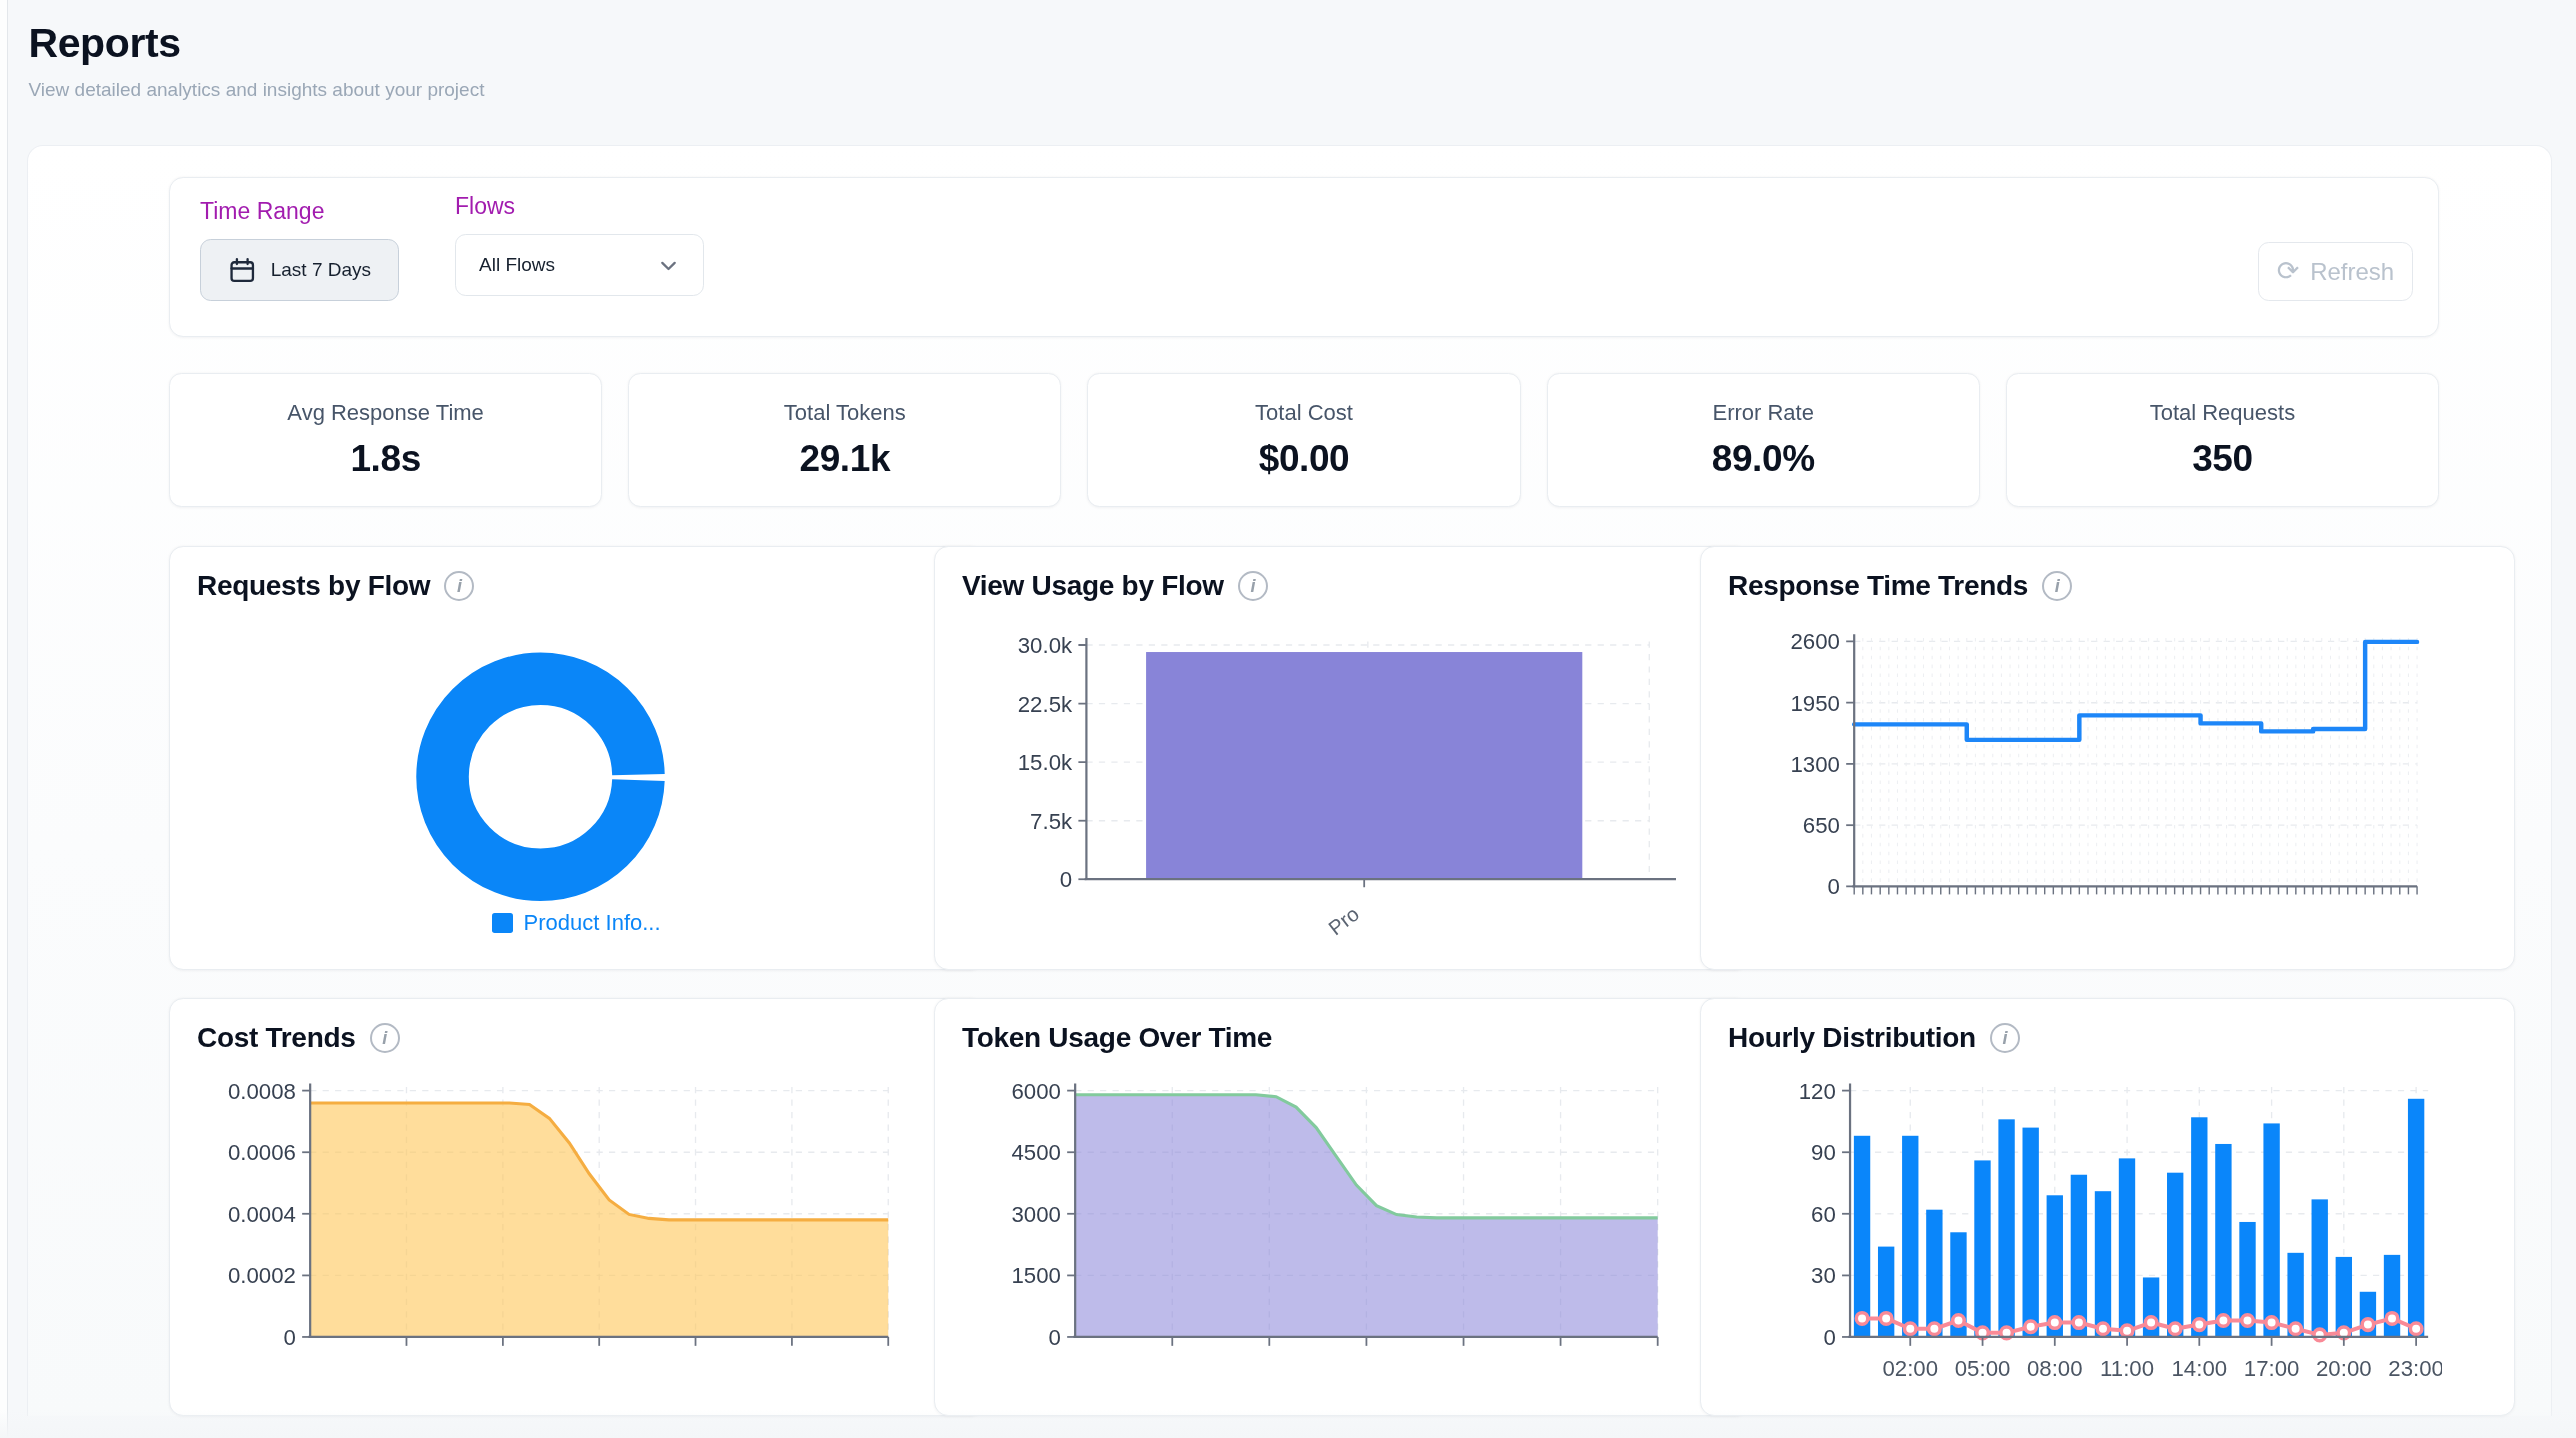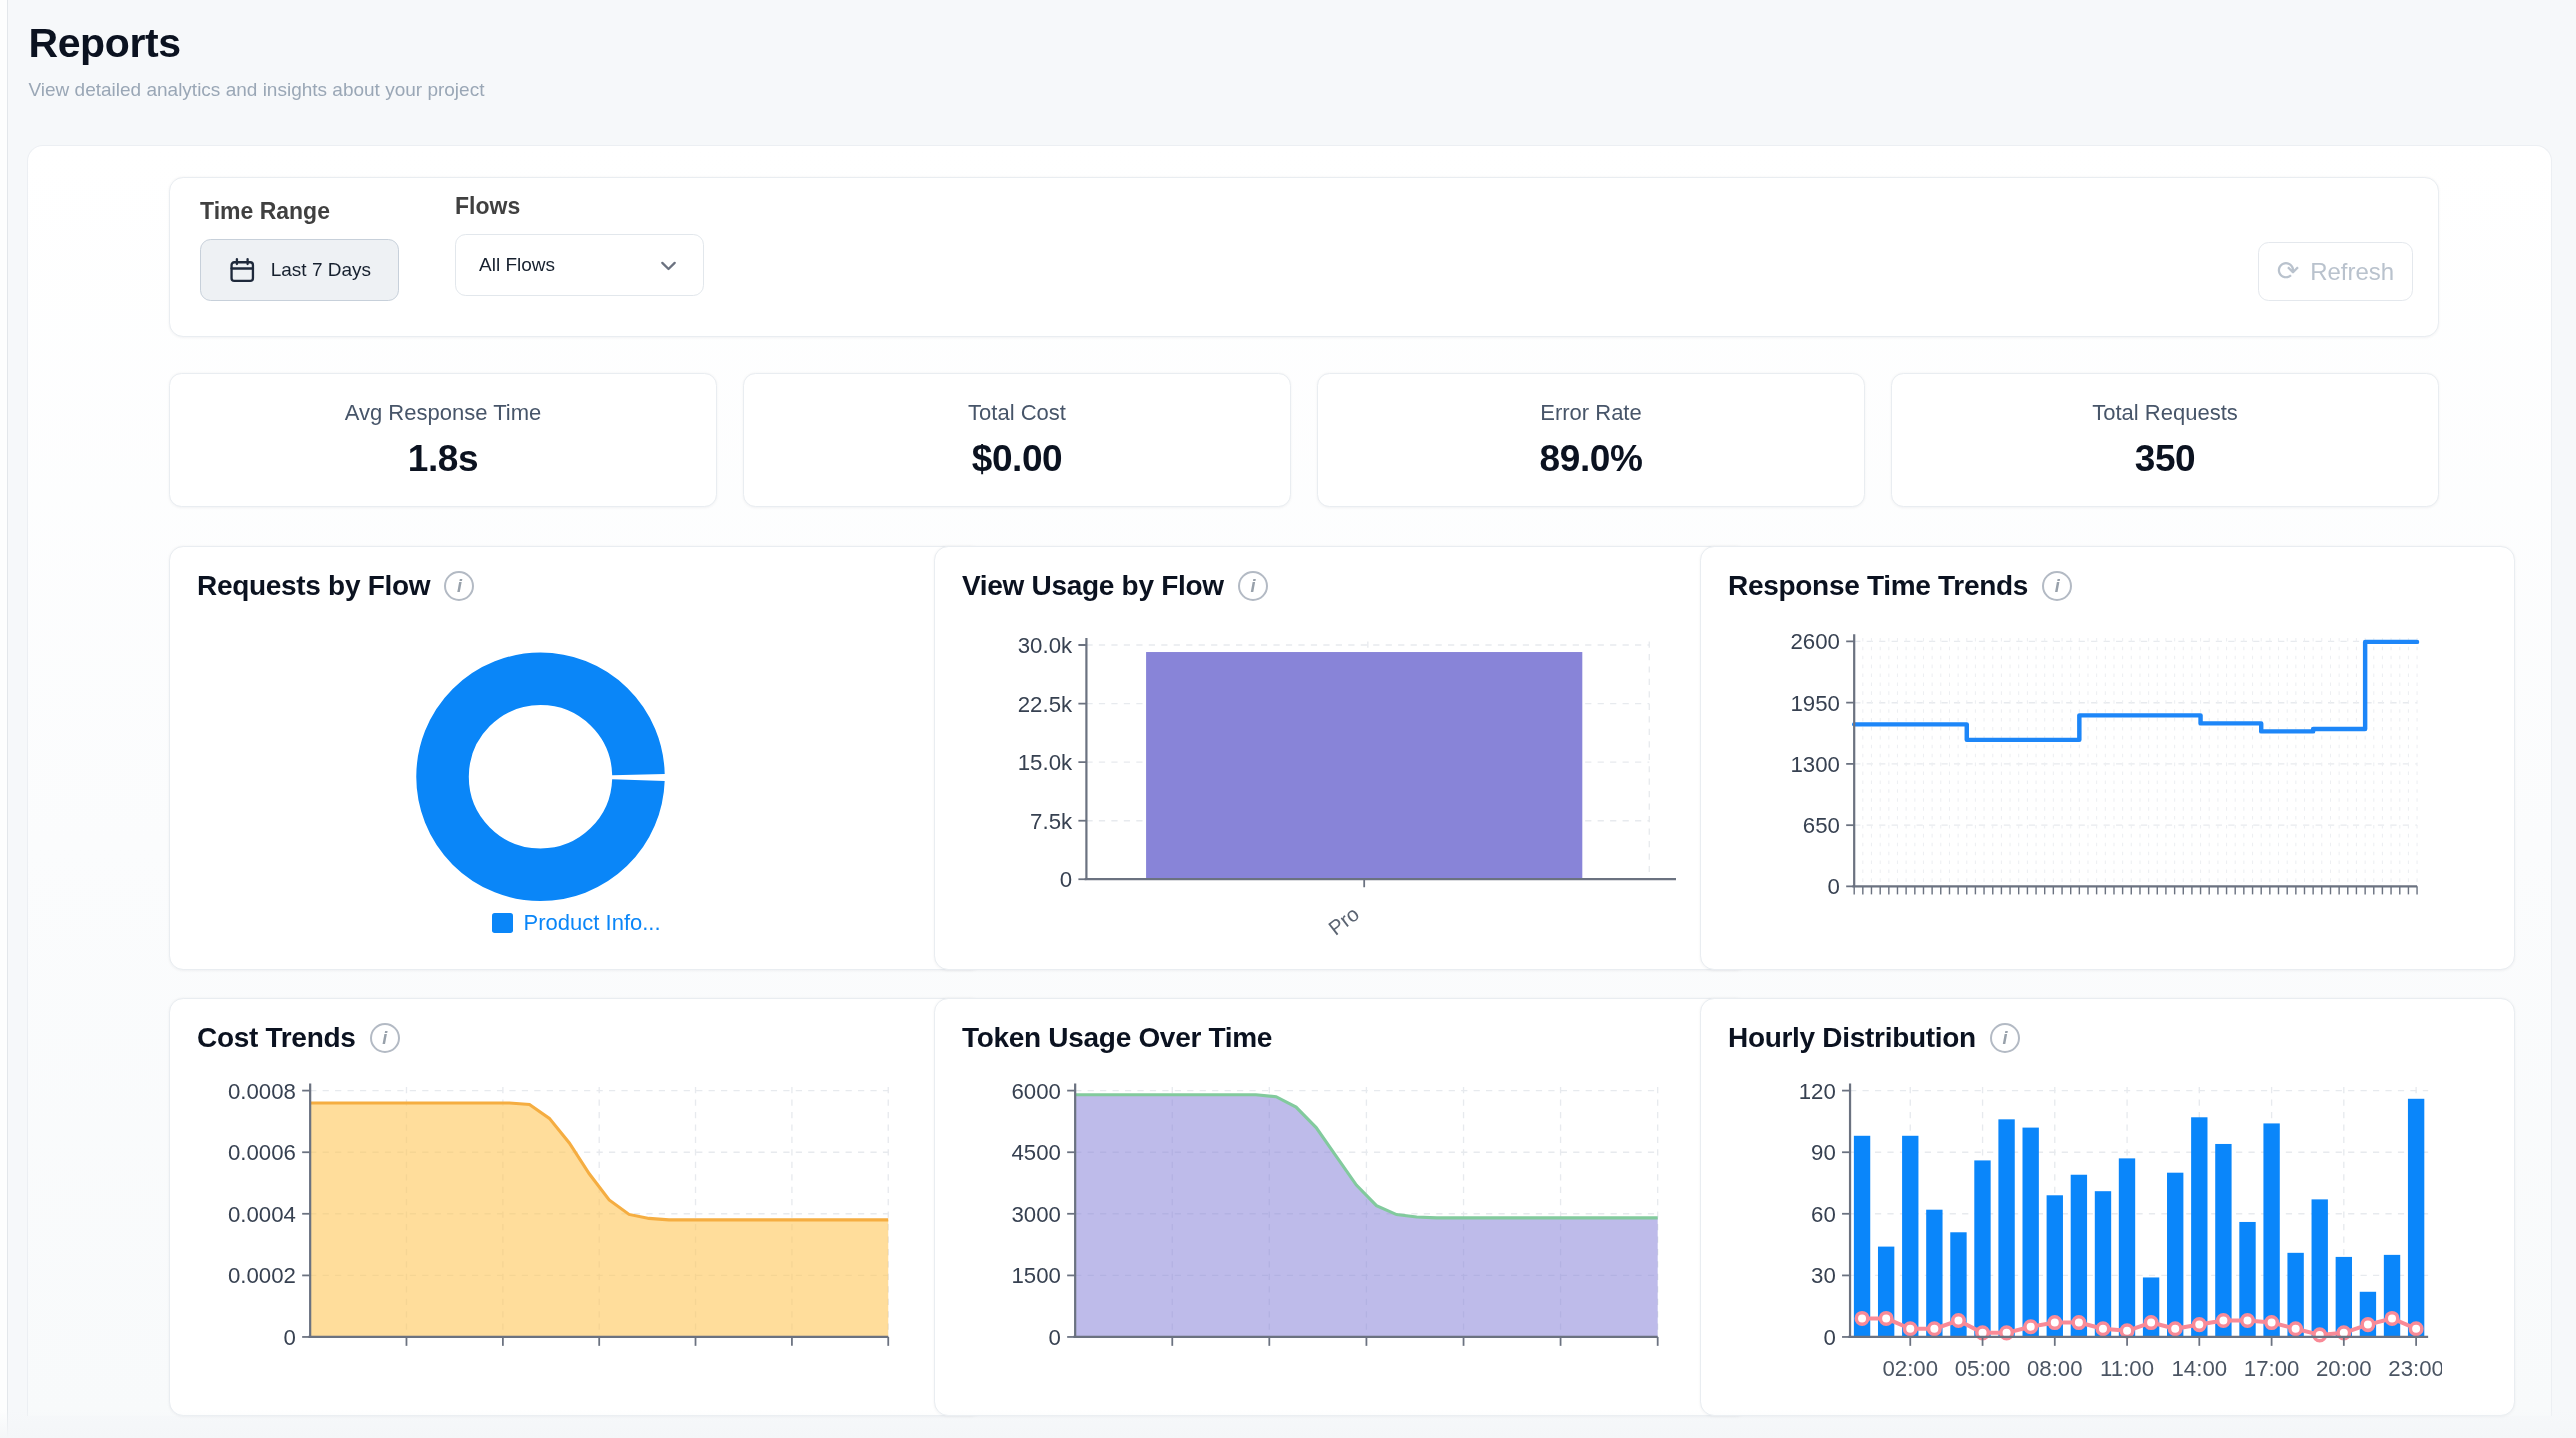--- a/index.html
+++ b/index.html
@@ -20,21 +20,21 @@
   }
   .bottom-fade{position:absolute;left:0;right:0;bottom:0;height:28.5px;z-index:6;
     background:linear-gradient(180deg,rgba(246,248,250,0),#f4f6f8);}
   .card{
     background:#ffffff;border:0.9px solid #e9edf1;border-radius:14.2px;
     box-shadow:0 0.9px 2.7px rgba(16,24,40,0.05);
     position:absolute;box-sizing:border-box;
   }
   
   .filter-card{left:141px;top:31px;width:2270px;height:160px;}
-  .field-label{font-size:23px;font-weight:700;color:#404040;}
+  .field-label{font-size:23px;font-weight:400;color:#a21caf;}
   .filter-group-time{position:absolute;left:30px;top:19.6px;}
   .filter-group-flows{position:absolute;left:285px;top:15px;}
   .control{margin-top:14.2px;height:62px;box-sizing:border-box;display:flex;align-items:center;border-radius:10.7px;font-size:19px;color:#16202e;cursor:pointer;}
   .btn-date{background:#eef1f4;border:1.8px solid #c7d0da;padding:0 27px;gap:14.2px;font-weight:500;}
   .select-flows{background:#fff;border:1.8px solid #e2e7ec;width:249px;padding:0 23px;justify-content:space-between;}
   .btn-refresh{
     position:absolute;right:25px;top:64px;width:153px;height:57px;
     background:#fff;border:1.8px solid #e4e8ed;border-radius:10.7px;
     display:flex;align-items:center;justify-content:center;gap:10.7px;
     color:#b9c2cd;font-size:24px;font-weight:500;cursor:pointer;
@@ -105,20 +105,24 @@
     <div class="btn-refresh">
       <span class="refresh-glyph">⟳</span>
       <span>Refresh</span>
     </div>
   </div>
 
   <div class="stats-row">
     <div class="stat-card">
       <div class="stat-label">Avg Response Time</div>
       <div class="stat-value">1.8s</div>
+    </div>
+    <div class="stat-card">
+      <div class="stat-label">Total Tokens</div>
+      <div class="stat-value">29.1k</div>
     </div>
     <div class="stat-card">
       <div class="stat-label">Total Cost</div>
       <div class="stat-value">$0.00</div>
     </div>
     <div class="stat-card">
       <div class="stat-label">Error Rate</div>
       <div class="stat-value">89.0%</div>
     </div>
     <div class="stat-card">

